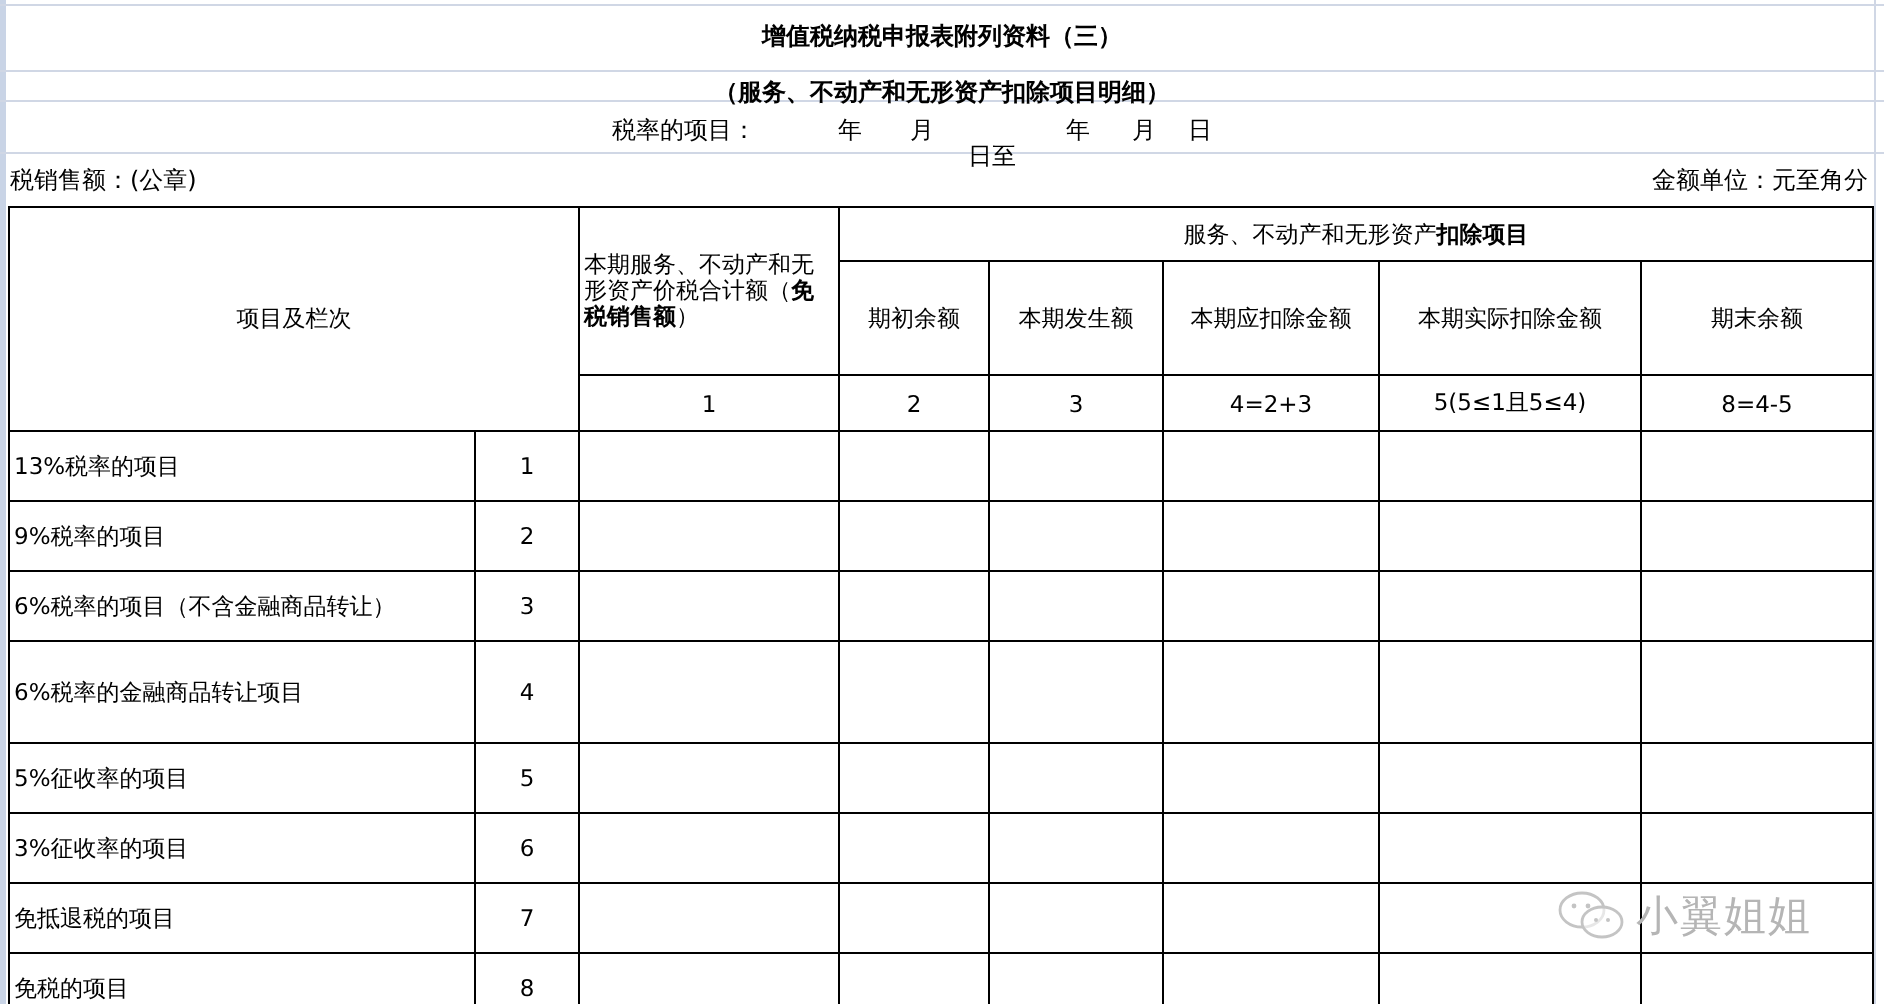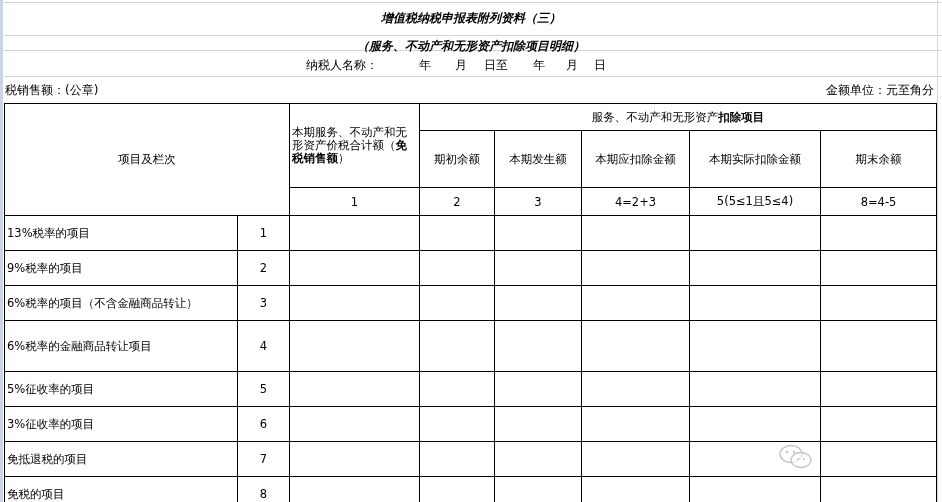--- a/index.html
+++ b/index.html
@@ -1,21 +1,21 @@
 <!DOCTYPE html>
 <html><head>
 <meta charset="utf-8">
 <style>
   html, body { margin:0; padding:0; }
   body { width:942px; height:502px; overflow:hidden; background:#fff;
          font-family:"DejaVu Sans","Liberation Sans",sans-serif; font-size:12px; color:#000; position:relative; }
   .gridline-h { position:absolute; left:0; width:942px; height:1px; background:#d0d7e5; }
   .gridline-v { position:absolute; top:0; width:1px; background:#d0d7e5; }
   .leftbar { position:absolute; left:0; top:0; width:3px; height:502px; background:#c9d4e6; }
-  .title { position:absolute; left:0; width:942px; text-align:center; font-weight:bold; font-size:12px;font-style:italic; }
+  .title { position:absolute; left:0; width:942px; text-align:center; font-weight:bold; font-size:12px; }
   .abs { position:absolute; white-space:nowrap; font-size:12px; }
   table.form { position:absolute; left:4px; top:103px; border-collapse:collapse; table-layout:fixed; }
   table.form td { border:1px solid #000; text-align:center; vertical-align:middle; font-size:11.5px; padding:0; overflow:hidden; }
   table.form td.left { text-align:left; padding-left:2px; }
   .b { font-weight:bold;margin-top:16px; }
   .watermark { position:absolute; left:778px; top:444px; color:#b5b5b5; font-size:21px; letter-spacing:1px; display:flex; align-items:center; gap:4px; }
   .wm-icon { width:36px; height:26px; position:relative; }
 </style>
 </head>
 <body>
@@ -23,24 +23,24 @@
 <div class="leftbar"></div>
 <div class="gridline-h" style="top:2px"></div>
 <div class="gridline-h" style="top:35px"></div>
 <div class="gridline-h" style="top:50px"></div>
 <div class="gridline-h" style="top:76px"></div>
 <div class="gridline-v" style="left:937px;height:502px"></div>
 
 <div class="title" style="top:10px">增值税纳税申报表附列资料（三）</div>
 <div class="title" style="top:38px">（服务、不动产和无形资产扣除项目明细）</div>
 
-<div class="abs" style="left:306px;top:57px">纳税人名称：</div>
+<div class="abs" style="left:306px;top:57px">税率的项目：</div>
 <div class="abs" style="left:419px;top:57px">年</div>
 <div class="abs" style="left:455px;top:57px">月</div>
-<div class="abs" style="left:484px;top:57px">日至</div>
+<div class="abs" style="left:484px;top:70px">日至</div>
 <div class="abs" style="left:533px;top:57px">年</div>
 <div class="abs" style="left:566px;top:57px">月</div>
 <div class="abs" style="left:594px;top:57px">日</div>
 
 <div class="abs" style="left:5px;top:82px">税销售额：(公章)</div>
 <div class="abs" style="left:826px;top:82px">金额单位：元至角分</div>
 
 <table class="form">
   <colgroup>
     <col style="width:233px">
@@ -164,13 +164,14 @@
   <span class="wm-icon">
     <svg width="36" height="26" viewBox="0 0 36 26">
       <ellipse cx="13" cy="10" rx="11" ry="8.5" fill="none" stroke="#c4c4c4" stroke-width="1.4"></ellipse>
       <ellipse cx="23" cy="16" rx="10" ry="7.5" fill="rgba(255,255,255,0.6)" stroke="#c4c4c4" stroke-width="1.4"></ellipse>
       <circle cx="9" cy="8" r="1.2" fill="#c4c4c4"></circle>
         <circle cx="16" cy="8" r="1.2" fill="#c4c4c4"></circle>
       <circle cx="20" cy="15" r="1" fill="#c4c4c4"></circle>
         <circle cx="26" cy="15" r="1" fill="#c4c4c4"></circle>
     </svg>
   </span>
+  <span>小翼姐姐</span>
 </div>
 
 </body></html>

